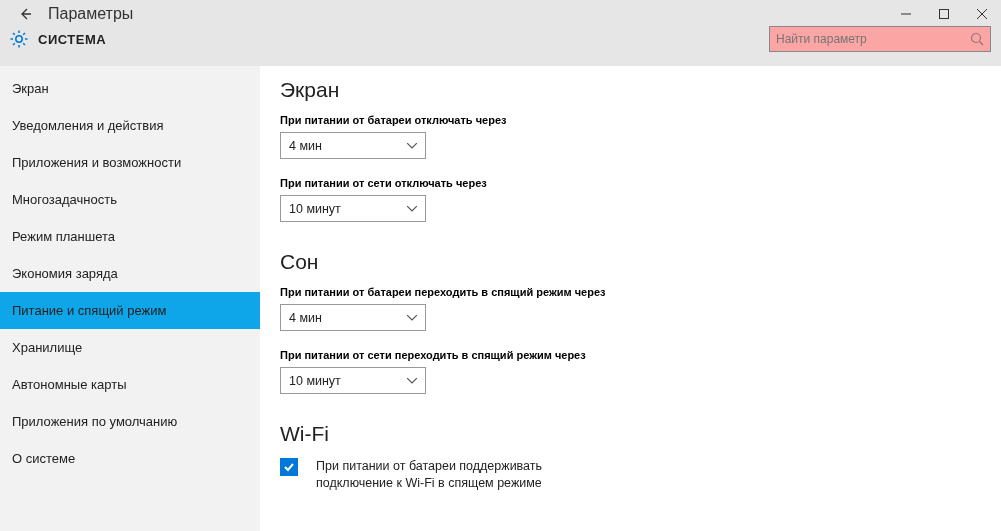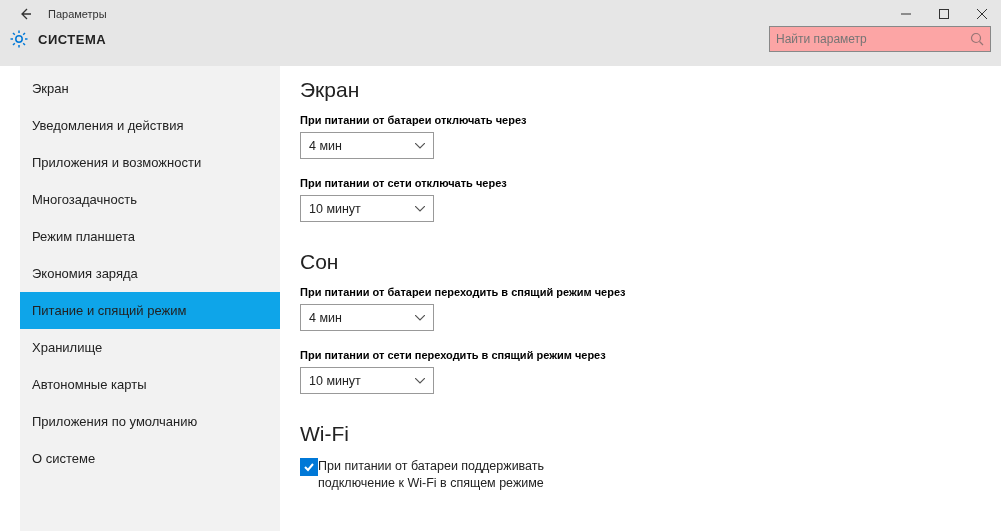--- a/index.html
+++ b/index.html
@@ -1,47 +1,47 @@
 <!DOCTYPE html>
 <html><head>
   <meta charset="utf-8">
   <style>
     * { margin: 0; padding: 0; box-sizing: border-box; font-family: "Segoe UI", Tahoma, sans-serif; }
     body { width: 1001px; height: 531px; background: #fff; overflow: hidden; }
 
     
     .titlebar { height: 28px; display: flex; align-items: center; padding-left: 18px; background: #e6e6e6; }
     .titlebar .back { width: 16px; height: 16px; margin-right: 14px; display:flex; align-items:center; justify-content:center; }
-    .titlebar .title { font-size: 11px; color: #333; }
+    .titlebar .title { font-size: 16px; color: #333; }
     .win-controls { margin-left: auto; display: flex; height: 100%; }
     .win-btn { width: 38px; height: 28px; display: flex; align-items: center; justify-content: center; }
     .win-btn svg { stroke: #333; }
 
     
     .header { height: 38px; background: #e6e6e6; display: flex; align-items: center; padding: 0 10px 16px 10px; }
     .header .gear { width: 18px; height: 18px; margin-right: 10px; }
     .header .section-name { font-size: 13px; font-weight: 600; letter-spacing: 0.5px; color: #222; }
     .search-wrap { margin-left: auto; width: 222px; height: 26px; border: 1px solid #888; background: #fca5a5; display: flex; align-items: center; padding: 0 6px; }
     .search-wrap input { border: none; outline: none; flex: 1; font-size: 12px; color: #333; background: transparent; }
     .search-wrap .mag { width: 14px; height: 14px; opacity: 0.6; }
 
     
-    .body { display: flex; height: calc(531px - 66px); margin-left: 20px; }
+    .body { display: flex; height: calc(531px - 66px); }
     .sidebar { width: 260px; background: #f2f2f2; padding-top: 4px; }
     .side-item { height: 37px; display: flex; align-items: center; padding-left: 12px; font-size: 13px; color: #222; cursor: default; }
     .side-item.selected { background: #0ea5e9; }
 
     .content { flex: 1; padding: 8px 20px 0 20px; overflow-y: auto; }
     .content h2 { font-size: 21px; font-weight: 400; color: #222; margin-bottom: 12px; margin-top: 4px; }
     .content h2.spaced { margin-top: 28px; }
     .field-label { font-size: 11px; color: #000000; margin-bottom: 6px; margin-top: 6px; font-weight: bold; }
-    .select { width: 134px; height: 27px; border: 1px solid #999; display: flex; align-items: center; padding: 0 8px; font-size: 12.5px; color: #222; margin-bottom: 18px; background: #fff; position: relative; }
+    .select { width: 146px; height: 27px; border: 1px solid #999; display: flex; align-items: center; padding: 0 8px; font-size: 12.5px; color: #222; margin-bottom: 18px; background: #fff; position: relative; }
     .select .chev { position: absolute; right: 8px; top: 50%; transform: translateY(-50%); }
 
-    .check-row { display: flex; align-items: flex-start; gap: 0; margin-top: 6px; max-width: 300px; }
+    .check-row { display: flex; align-items: flex-start; gap: 18px; margin-top: 6px; max-width: 300px; }
     .checkbox { width: 18px; height: 18px; background: #0078d7; display: flex; align-items: center; justify-content: center; flex-shrink: 0; }
     .check-label { font-size: 12.5px; color: #222; line-height: 1.35; }
   </style>
 </head>
 <body>
 
 <div class="titlebar">
   <div class="back">
     <svg width="14" height="14" viewBox="0 0 14 14">
       <path d="M8 2 L3 7 L8 12 M3 7 H12" stroke="#333" stroke-width="1.3" fill="none"></path>

